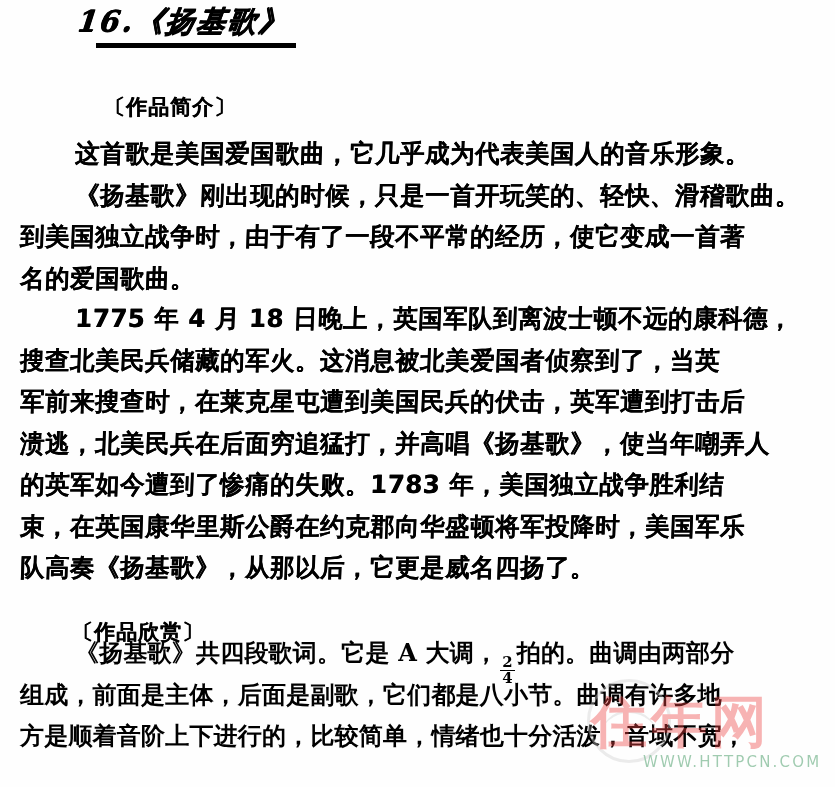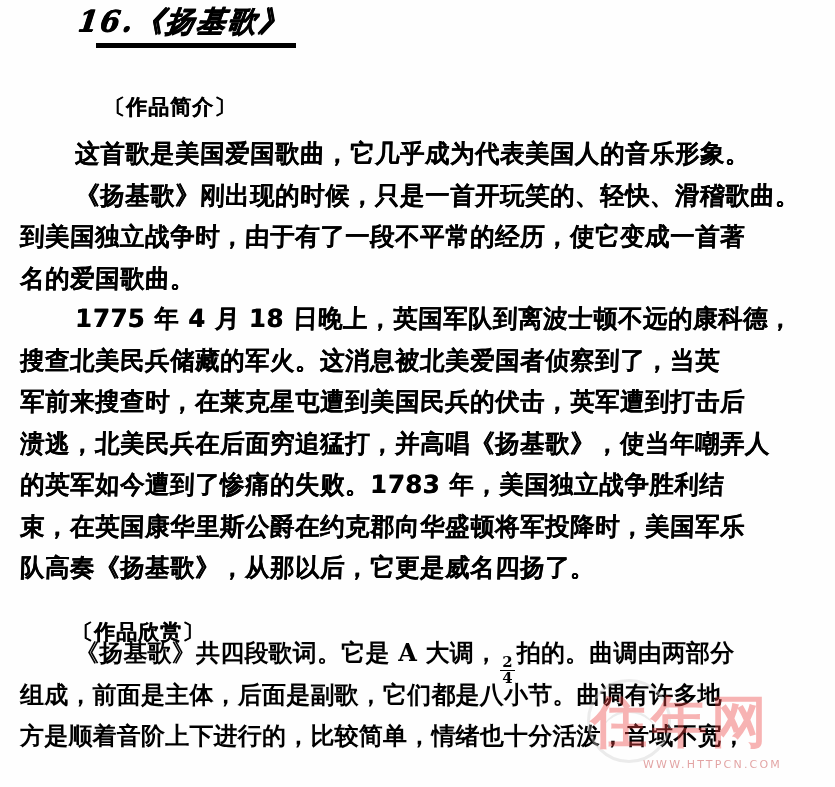--- a/index.html
+++ b/index.html
@@ -152,23 +152,23 @@
     width: 58px;
     height: 26px;
     border-top: 3px solid #cfcfcf;
     border-radius: 50% 50% 0 0 / 100% 100% 0 0;
   }
   #watermark-url {
     position: absolute;
     left: 58px;
     bottom: 10px;
     font-family: "DejaVu Sans", "Liberation Sans", sans-serif;
-    font-size: 11px;
+    font-size: 15px;
     letter-spacing: 2.2px;
-    color: #b91c1c;
+    color: #15803d;
     white-space: nowrap;
   }
 </style>
 </head>
 <body>
 
 <div id="scan-page">
 
   <div id="heading-block">
     <div id="heading-title">16.《扬基歌》</div>

